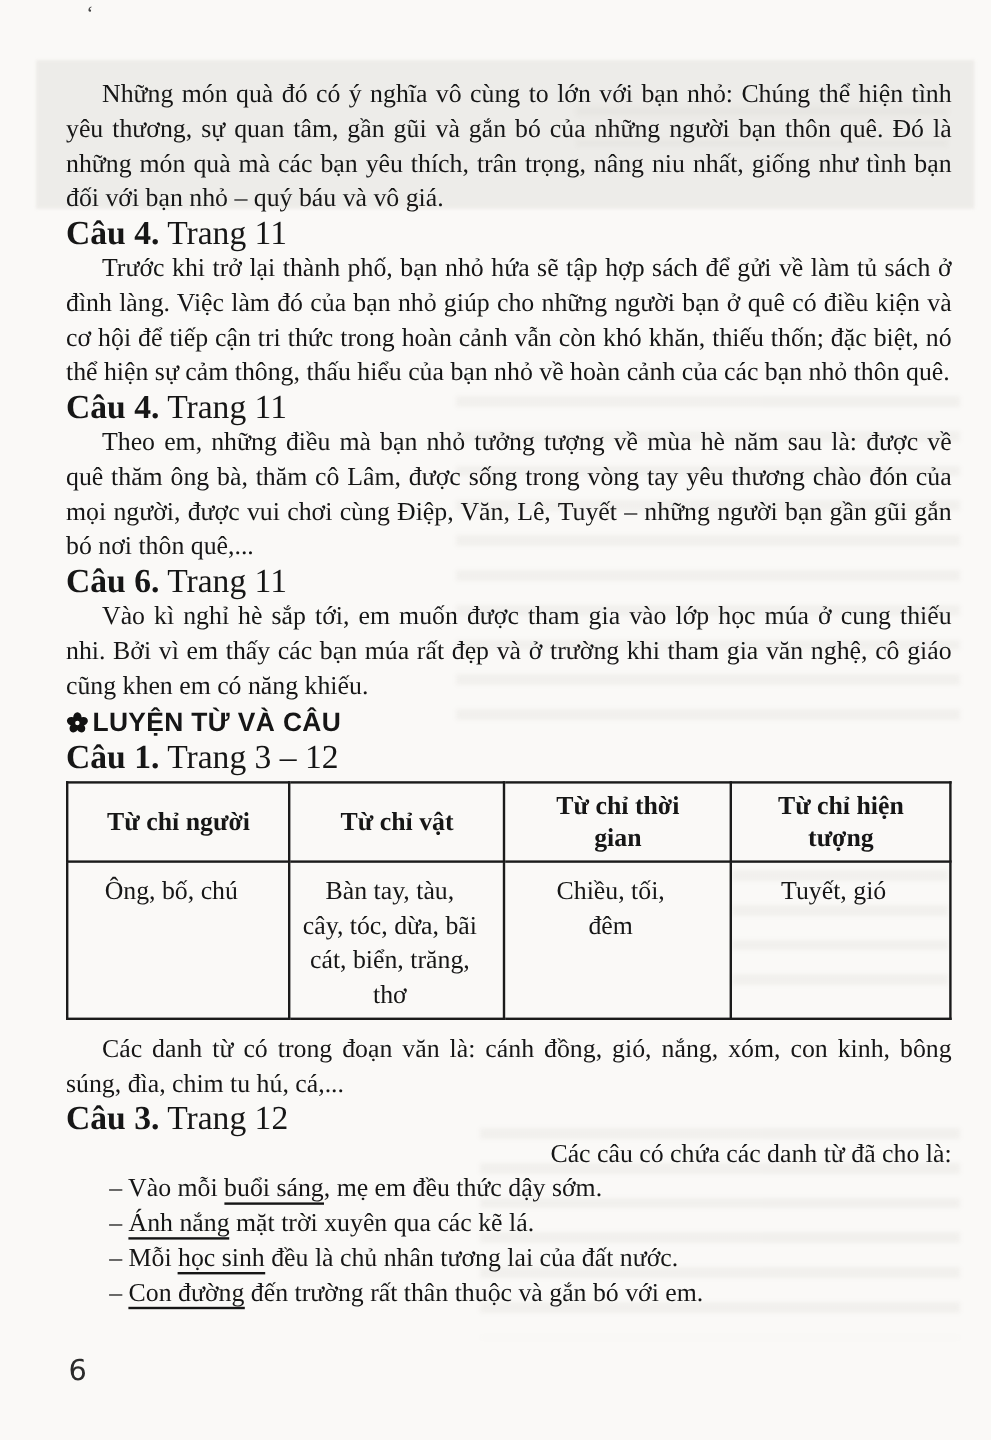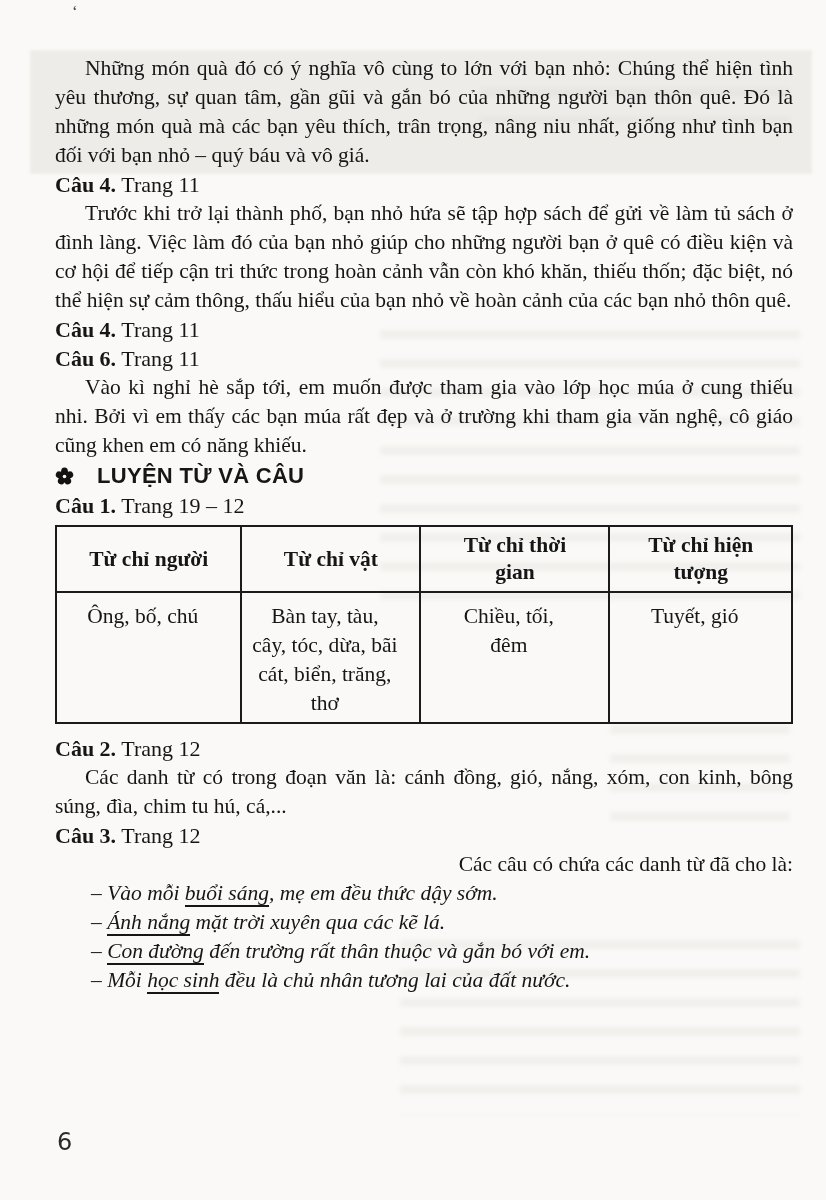--- a/index.html
+++ b/index.html
@@ -19,31 +19,31 @@
   .smudge{
     position:absolute;z-index:0;opacity:.55;filter:blur(2px);
     background:repeating-linear-gradient(180deg, rgba(125,118,106,.13) 0 9px, rgba(125,118,106,0) 9px 29px);
   }
   .smudge.s1{left:380px;top:330px;width:420px;height:270px;}
   .smudge.s2{left:610px;top:725px;width:180px;height:110px;}
   .smudge.s3{left:400px;top:940px;width:400px;height:175px;}
   .smudge.s4{left:480px;top:88px;width:310px;height:34px;opacity:.4;}
   .stray{position:absolute;left:72px;top:2px;font-size:17px;color:#444;z-index:2;}
 
-  .content{position:absolute;left:55px;top:54px;width:738px;z-index:1;}
+  .content{position:absolute;left:55px;top:64px;width:738px;z-index:1;}
 
   .body-par{
     margin:0;font-size:21.5px;line-height:29px;
     text-align:justify;text-indent:30px;
   }
-  .q-head{margin:0;font-size:22px;line-height:29px;font-weight:400;}
+  .q-head{margin:0;font-size:28px;line-height:29px;font-weight:400;}
   .q-label{font-weight:700;}
 
   .section-head{
-    display:flex;align-items:center;gap:23px;margin:1px 0 0 0;
+    display:flex;align-items:center;gap:3px;margin:1px 0 0 0;
     font-family:"Liberation Sans","DejaVu Sans",sans-serif;
     font-weight:700;font-size:22px;line-height:30px;letter-spacing:.3px;
   }
   .flower{flex:0 0 auto;display:inline-flex;}
 
   table.word-table{
     width:100%;border-collapse:collapse;table-layout:fixed;
     margin:5px 0 10px 0;
   }
   .word-table th,.word-table td{
@@ -54,21 +54,21 @@
     font-weight:700;height:60px;vertical-align:middle;
     line-height:27px;padding:2px 6px;
   }
   .word-table td{
     height:116px;vertical-align:top;
     line-height:29px;padding:9px 20px 4px 8px;margin-left:13px;
   }
 
   .intro-line{text-indent:30px;text-align:right;}
   .ds-list{margin:0;}
-  .ds-item{font-size:21.5px;line-height:29px;padding-left:6px;text-align:left;font-style:italic;}
+  .ds-item{font-size:21.5px;line-height:29px;padding-left:6px;text-align:left;}
   .u{border-bottom:2px solid #161616;}
 
   .page-num{
     position:absolute;left:57px;top:1128px;z-index:1;
     font-family:"DejaVu Sans","Liberation Sans",sans-serif;
     font-size:24px;color:#2b2b2b;
   }
 </style>
 </head>
 <body>
@@ -83,41 +83,42 @@
   <span class="stray">ʻ</span>
 
   <div class="content">
 
     <p class="body-par">Những món quà đó có ý nghĩa vô cùng to lớn với bạn nhỏ: Chúng thể hiện tình yêu thương, sự quan tâm, gần gũi và gắn bó của những người bạn thôn quê. Đó là những món quà mà các bạn yêu thích, trân trọng, nâng niu nhất, giống như tình bạn đối với bạn nhỏ – quý báu và vô giá.</p>
 
     <h3 class="q-head"><span class="q-label">Câu 4.</span> <span>Trang 11</span></h3>
     <p class="body-par">Trước khi trở lại thành phố, bạn nhỏ hứa sẽ tập hợp sách để gửi về làm tủ sách ở đình làng. Việc làm đó của bạn nhỏ giúp cho những người bạn ở quê có điều kiện và cơ hội để tiếp cận tri thức trong hoàn cảnh vẫn còn khó khăn, thiếu thốn; đặc biệt, nó thể hiện sự cảm thông, thấu hiểu của bạn nhỏ về hoàn cảnh của các bạn nhỏ thôn quê.</p>
 
     <h3 class="q-head"><span class="q-label">Câu 4.</span> <span>Trang 11</span></h3>
+    <p class="body-par">Theo em, những điều mà bạn nhỏ tưởng tượng về mùa hè năm sau là: được về quê thăm ông bà, thăm cô Lâm, được sống trong vòng tay yêu thương chào đón của mọi người, được vui chơi cùng Điệp, Văn, Lê, Tuyết – những người bạn gần gũi gắn bó nơi thôn quê,...</p>
 
     <h3 class="q-head"><span class="q-label">Câu 6.</span> <span>Trang 11</span></h3>
     <p class="body-par">Vào kì nghỉ hè sắp tới, em muốn được tham gia vào lớp học múa ở cung thiếu nhi. Bởi vì em thấy các bạn múa rất đẹp và ở trường khi tham gia văn nghệ, cô giáo cũng khen em có năng khiếu.</p>
 
     <h2 class="section-head">
       <span class="flower">
         <svg width="19" height="19" viewBox="0 0 24 24" aria-hidden="true">
           <g fill="#121212">
             <ellipse cx="12" cy="6" rx="4.4" ry="5.4"></ellipse>
             <ellipse cx="12" cy="6" rx="4.4" ry="5.4" transform="rotate(72 12 12)"></ellipse>
             <ellipse cx="12" cy="6" rx="4.4" ry="5.4" transform="rotate(144 12 12)"></ellipse>
             <ellipse cx="12" cy="6" rx="4.4" ry="5.4" transform="rotate(216 12 12)"></ellipse>
             <ellipse cx="12" cy="6" rx="4.4" ry="5.4" transform="rotate(288 12 12)"></ellipse>
           </g>
           <circle cx="12" cy="12" r="2.3" fill="#faf9f7"></circle>
         </svg>
       </span>
       <span>LUYỆN TỪ VÀ CÂU</span>
     </h2>
 
-    <h3 class="q-head"><span class="q-label">Câu 1.</span> <span>Trang 19 – 12</span></h3>
+    <h3 class="q-head"><span class="q-label">Câu 1.</span> <span>Trang 3 – 12</span></h3>
 
     <table class="word-table">
       <colgroup>
         <col style="width:25.2%">
           <col style="width:24.3%">
           <col style="width:25.7%">
           <col style="width:24.8%">
       </colgroup>
       <thead>
         <tr>
@@ -136,30 +137,29 @@
 cây, tóc, dừa, bãi
 cát, biển, trăng,
 thơ</td>
           <td>Chiều, tối,
 đêm</td>
           <td>Tuyết, gió</td>
         </tr>
       </tbody>
     </table>
 
-    <h3 class="q-head"><span class="q-label">Câu 2.</span> <span>Trang 12</span></h3>
     <p class="body-par">Các danh từ có trong đoạn văn là: cánh đồng, gió, nắng, xóm, con kinh, bông súng, đìa, chim tu hú, cá,...</p>
 
     <h3 class="q-head"><span class="q-label">Câu 3.</span> <span>Trang 12</span></h3>
     <p class="body-par intro-line">Các câu có chứa các danh từ đã cho là:</p>
 
     <div class="ds-list">
       <p class="ds-item body-par"><span>– Vào mỗi </span><span class="u">buổi sáng</span><span>, mẹ em đều thức dậy sớm.</span></p>
       <p class="ds-item body-par"><span>– </span><span class="u">Ánh nắng</span><span> mặt trời xuyên qua các kẽ lá.</span></p>
+      <p class="ds-item body-par"><span>– Mỗi </span><span class="u">học sinh</span><span> đều là chủ nhân tương lai của đất nước.</span></p>
       <p class="ds-item body-par"><span>– </span><span class="u">Con đường</span><span> đến trường rất thân thuộc và gắn bó với em.</span></p>
-      <p class="ds-item body-par"><span>– Mỗi </span><span class="u">học sinh</span><span> đều là chủ nhân tương lai của đất nước.</span></p>
     </div>
 
   </div>
 
   <div class="page-num">6</div>
 
 </div>
 
 </body></html>

